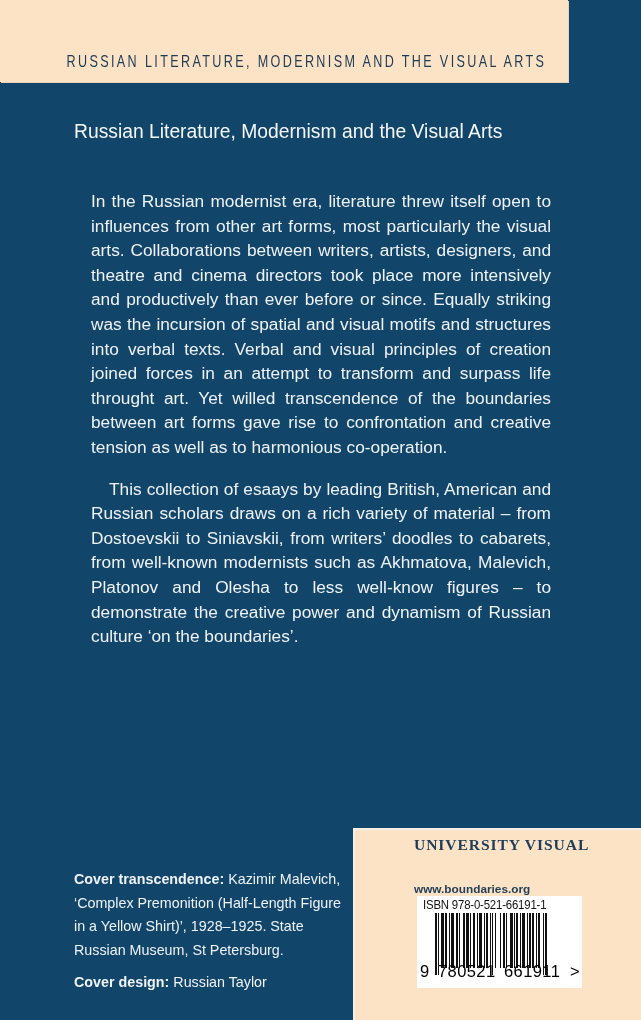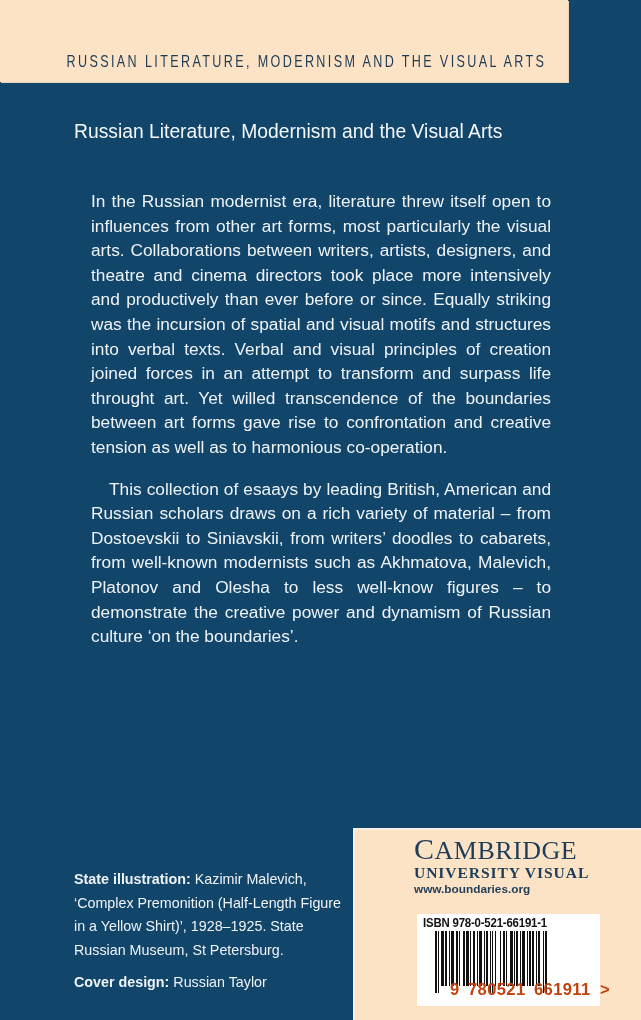--- a/index.html
+++ b/index.html
@@ -88,24 +88,23 @@
   .pub-url {
     position: absolute;
     left: 59px; top: 52px;
     font-size: 11.8px;
     font-weight: bold;
     color: #213f58;
     white-space: nowrap;
   }
   .barcode-box {
     position: absolute;
-    left: 62px; top: 84px;
-    width: 183px; height: 92px;
+    left: 62px; top: 66px;
+    width: 165px; height: 92px;
     background: #ffffff;
-    font-weight: bold;
   }
   .isbn-text {
     position: absolute;
     left: 6px; top: 2px;
     font-family: "Liberation Sans", sans-serif;
     font-size: 12.4px;
     color: #111;
     letter-spacing: -0.2px;
     transform: scaleX(0.92);
     transform-origin: left top;
@@ -118,24 +117,23 @@
     display: flex;
     align-items: flex-start;
   }
   .bars span { display: block; height: 55px; background: #111; }
   .bars span.long { height: 62px; }
   .bars span.gap { background: transparent; }
   .bar-digits {
     position: absolute;
     left: 3px; top: 66px;
     font-size: 16.5px;
-    color: #c2410c;
+    color: #000000;
     white-space: nowrap;
     letter-spacing: 0.4px;
-    margin-left: 30px;
   }
   .bar-digits .d1 { display: inline-block; width: 18px; }
   .bar-digits .d2 { display: inline-block; width: 66px; }
   .bar-digits .d3 { display: inline-block; width: 66px; }
 </style>
 </head>
 <body>
 
 <div class="top-banner">
   <div class="series-title">RUSSIAN LITERATURE, MODERNISM AND THE VISUAL ARTS</div>
@@ -143,30 +141,29 @@
 
 <div class="book-title">Russian Literature, Modernism and the Visual Arts</div>
 
 <div class="blurb">
   <p>In the Russian modernist era, literature threw itself open to influences from other art forms, most particularly the visual arts. Collaborations between writers, artists, designers, and theatre and cinema directors took place more intensively and productively than ever before or since. Equally striking was the incursion of spatial and visual motifs and structures into verbal texts. Verbal and visual principles of creation joined forces in an attempt to transform and surpass life throught art. Yet willed transcendence of the boundaries between art forms gave rise to confrontation and creative tension as well as to harmonious co-operation.</p>
   <p class="indent">This collection of esaays by leading British, American and Russian scholars draws on a rich variety of material – from Dostoevskii to Siniavskii, from writers’ doodles to cabarets, from well-known modernists such as Akhmatova, Malevich, Platonov and Olesha to less well-know figures – to demonstrate the creative power and dynamism of Russian culture ‘on the boundaries’.</p>
 </div>
 
 <div class="credits">
   <div>
-    <span class="label">State illustration:</span><span> Kazimir Malevich, ‘Complex Premonition (Half-Length Figure in a Yellow Shirt)’, 1928–1925. State Russian Museum, St Petersburg.</span>
+    <span class="label">Cover transcendence:</span><span> Kazimir Malevich, ‘Complex Premonition (Half-Length Figure in a Yellow Shirt)’, 1928–1925. State Russian Museum, St Petersburg.</span>
   </div>
   <div class="design">
     <span class="label">Cover design:</span><span> Russian Taylor</span>
   </div>
 </div>
 
 <div class="publisher-panel">
   <div class="pub-name">
-    <div class="pub-line1"><span class="big">C</span><span>AMBRIDGE</span></div>
     <div class="pub-line2">UNIVERSITY VISUAL</div>
   </div>
   <div class="pub-url">www.boundaries.org</div>
 
   <div class="barcode-box">
     <div class="isbn-text">ISBN 978-0-521-66191-1</div>
     <div class="bars">
       <span class="long" style="width:2px"></span>
         <span class="gap" style="width:1px"></span>
         <span class="long" style="width:1px"></span>

